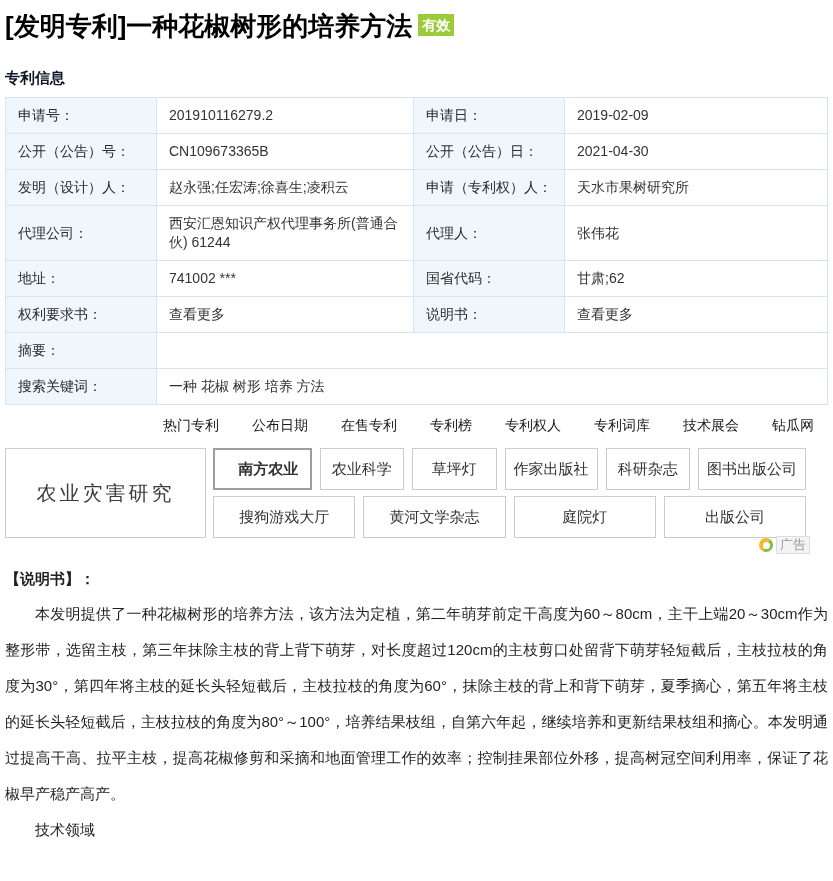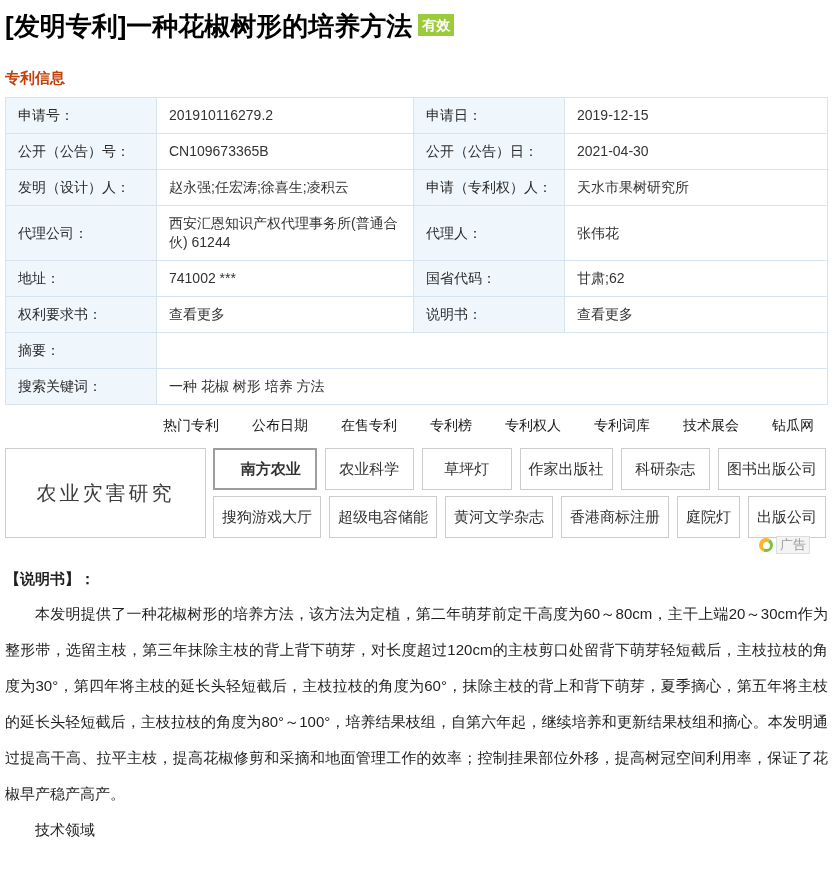--- a/index.html
+++ b/index.html
@@ -19,21 +19,21 @@
 
   
   .page-title{font-size:26px;font-weight:bold;color:#000;margin:4px 0 0 0;line-height:32px;}
   .status-badge{
     display:inline-block;background:var(--status-green);color:#fff;
     font-size:14px;font-weight:bold;line-height:14px;padding:4px 4px;
     vertical-align:5px;margin-left:6px;text-align:right;
   }
 
   
-  .section-header{font-size:15px;font-weight:bold;color:#c2410c;margin:27px 0 9px 0;}
+  .section-header{font-size:15px;font-weight:bold;color:#0f172a;margin:27px 0 9px 0;}
 
   
   table.patent{width:100%;border-collapse:collapse;table-layout:fixed;}
   table.patent th,table.patent td{
     border:1px solid var(--table-border);
     font-size:14px;font-weight:normal;text-align:left;
     padding:8px 12px;line-height:19px;color:#333;vertical-align:middle;
     overflow:hidden;
   }
   table.patent th{background:var(--label-bg);color:#2b2b2b;}
@@ -95,21 +95,21 @@
         <col style="width:151px">
         <col style="width:257px">
         <col style="width:151px">
         <col>
       </colgroup>
     <tbody>
         <tr>
       <th>申请号：</th>
       <td>201910116279.2</td>
       <th>申请日：</th>
-      <td>2019-12-15</td>
+      <td>2019-02-09</td>
     </tr>
     <tr>
       <th>公开（公告）号：</th>
       <td>CN109673365B</td>
       <th>公开（公告）日：</th>
       <td>2021-04-30</td>
     </tr>
     <tr>
       <th>发明（设计）人：</th>
       <td>赵永强;任宏涛;徐喜生;凌积云</td>
@@ -162,23 +162,21 @@
       <div class="ad-row">
         <div class="ad-box selected">南方农业</div>
         <div class="ad-box">农业科学</div>
         <div class="ad-box">草坪灯</div>
         <div class="ad-box">作家出版社</div>
         <div class="ad-box">科研杂志</div>
         <div class="ad-box">图书出版公司</div>
       </div>
       <div class="ad-row">
         <div class="ad-box">搜狗游戏大厅</div>
-        <div class="ad-box">超级电容储能</div>
         <div class="ad-box">黄河文学杂志</div>
-        <div class="ad-box">香港商标注册</div>
         <div class="ad-box">庭院灯</div>
         <div class="ad-box">出版公司</div>
       </div>
     </div>
     <div class="ad-mark">
       <span class="ad-logo"></span>
       <span class="ad-label">广告</span>
     </div>
   </div>
 

